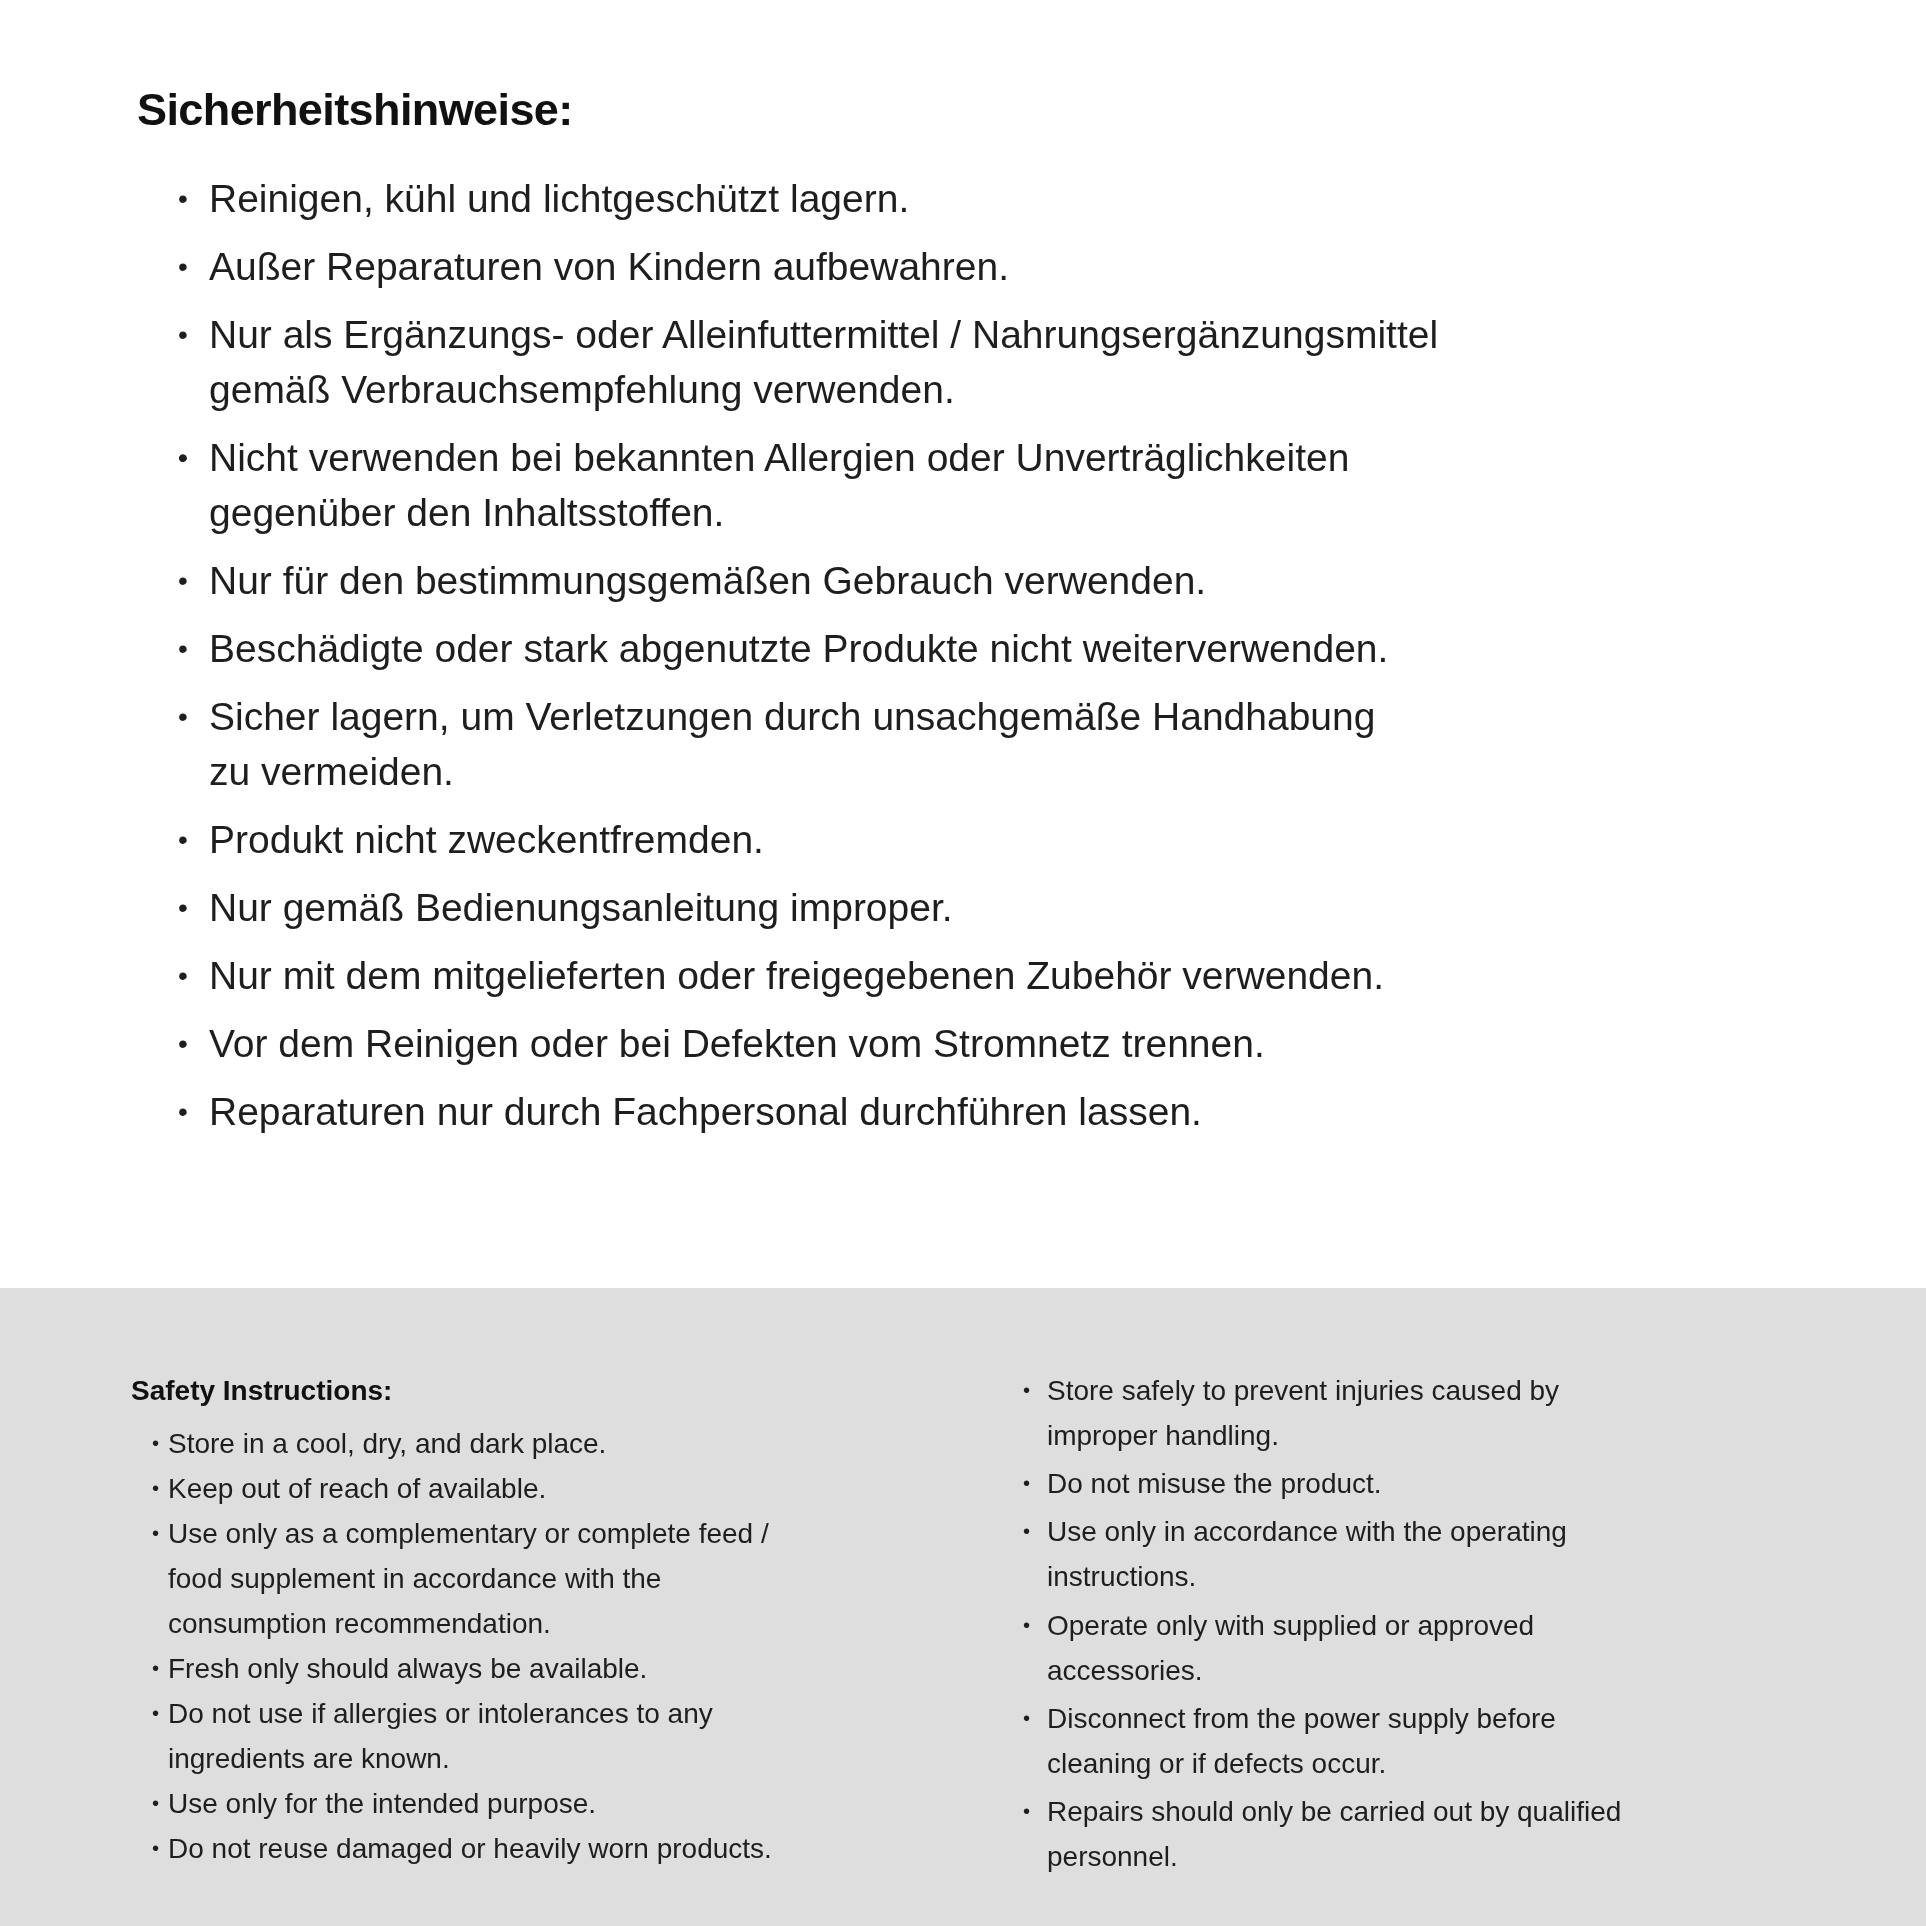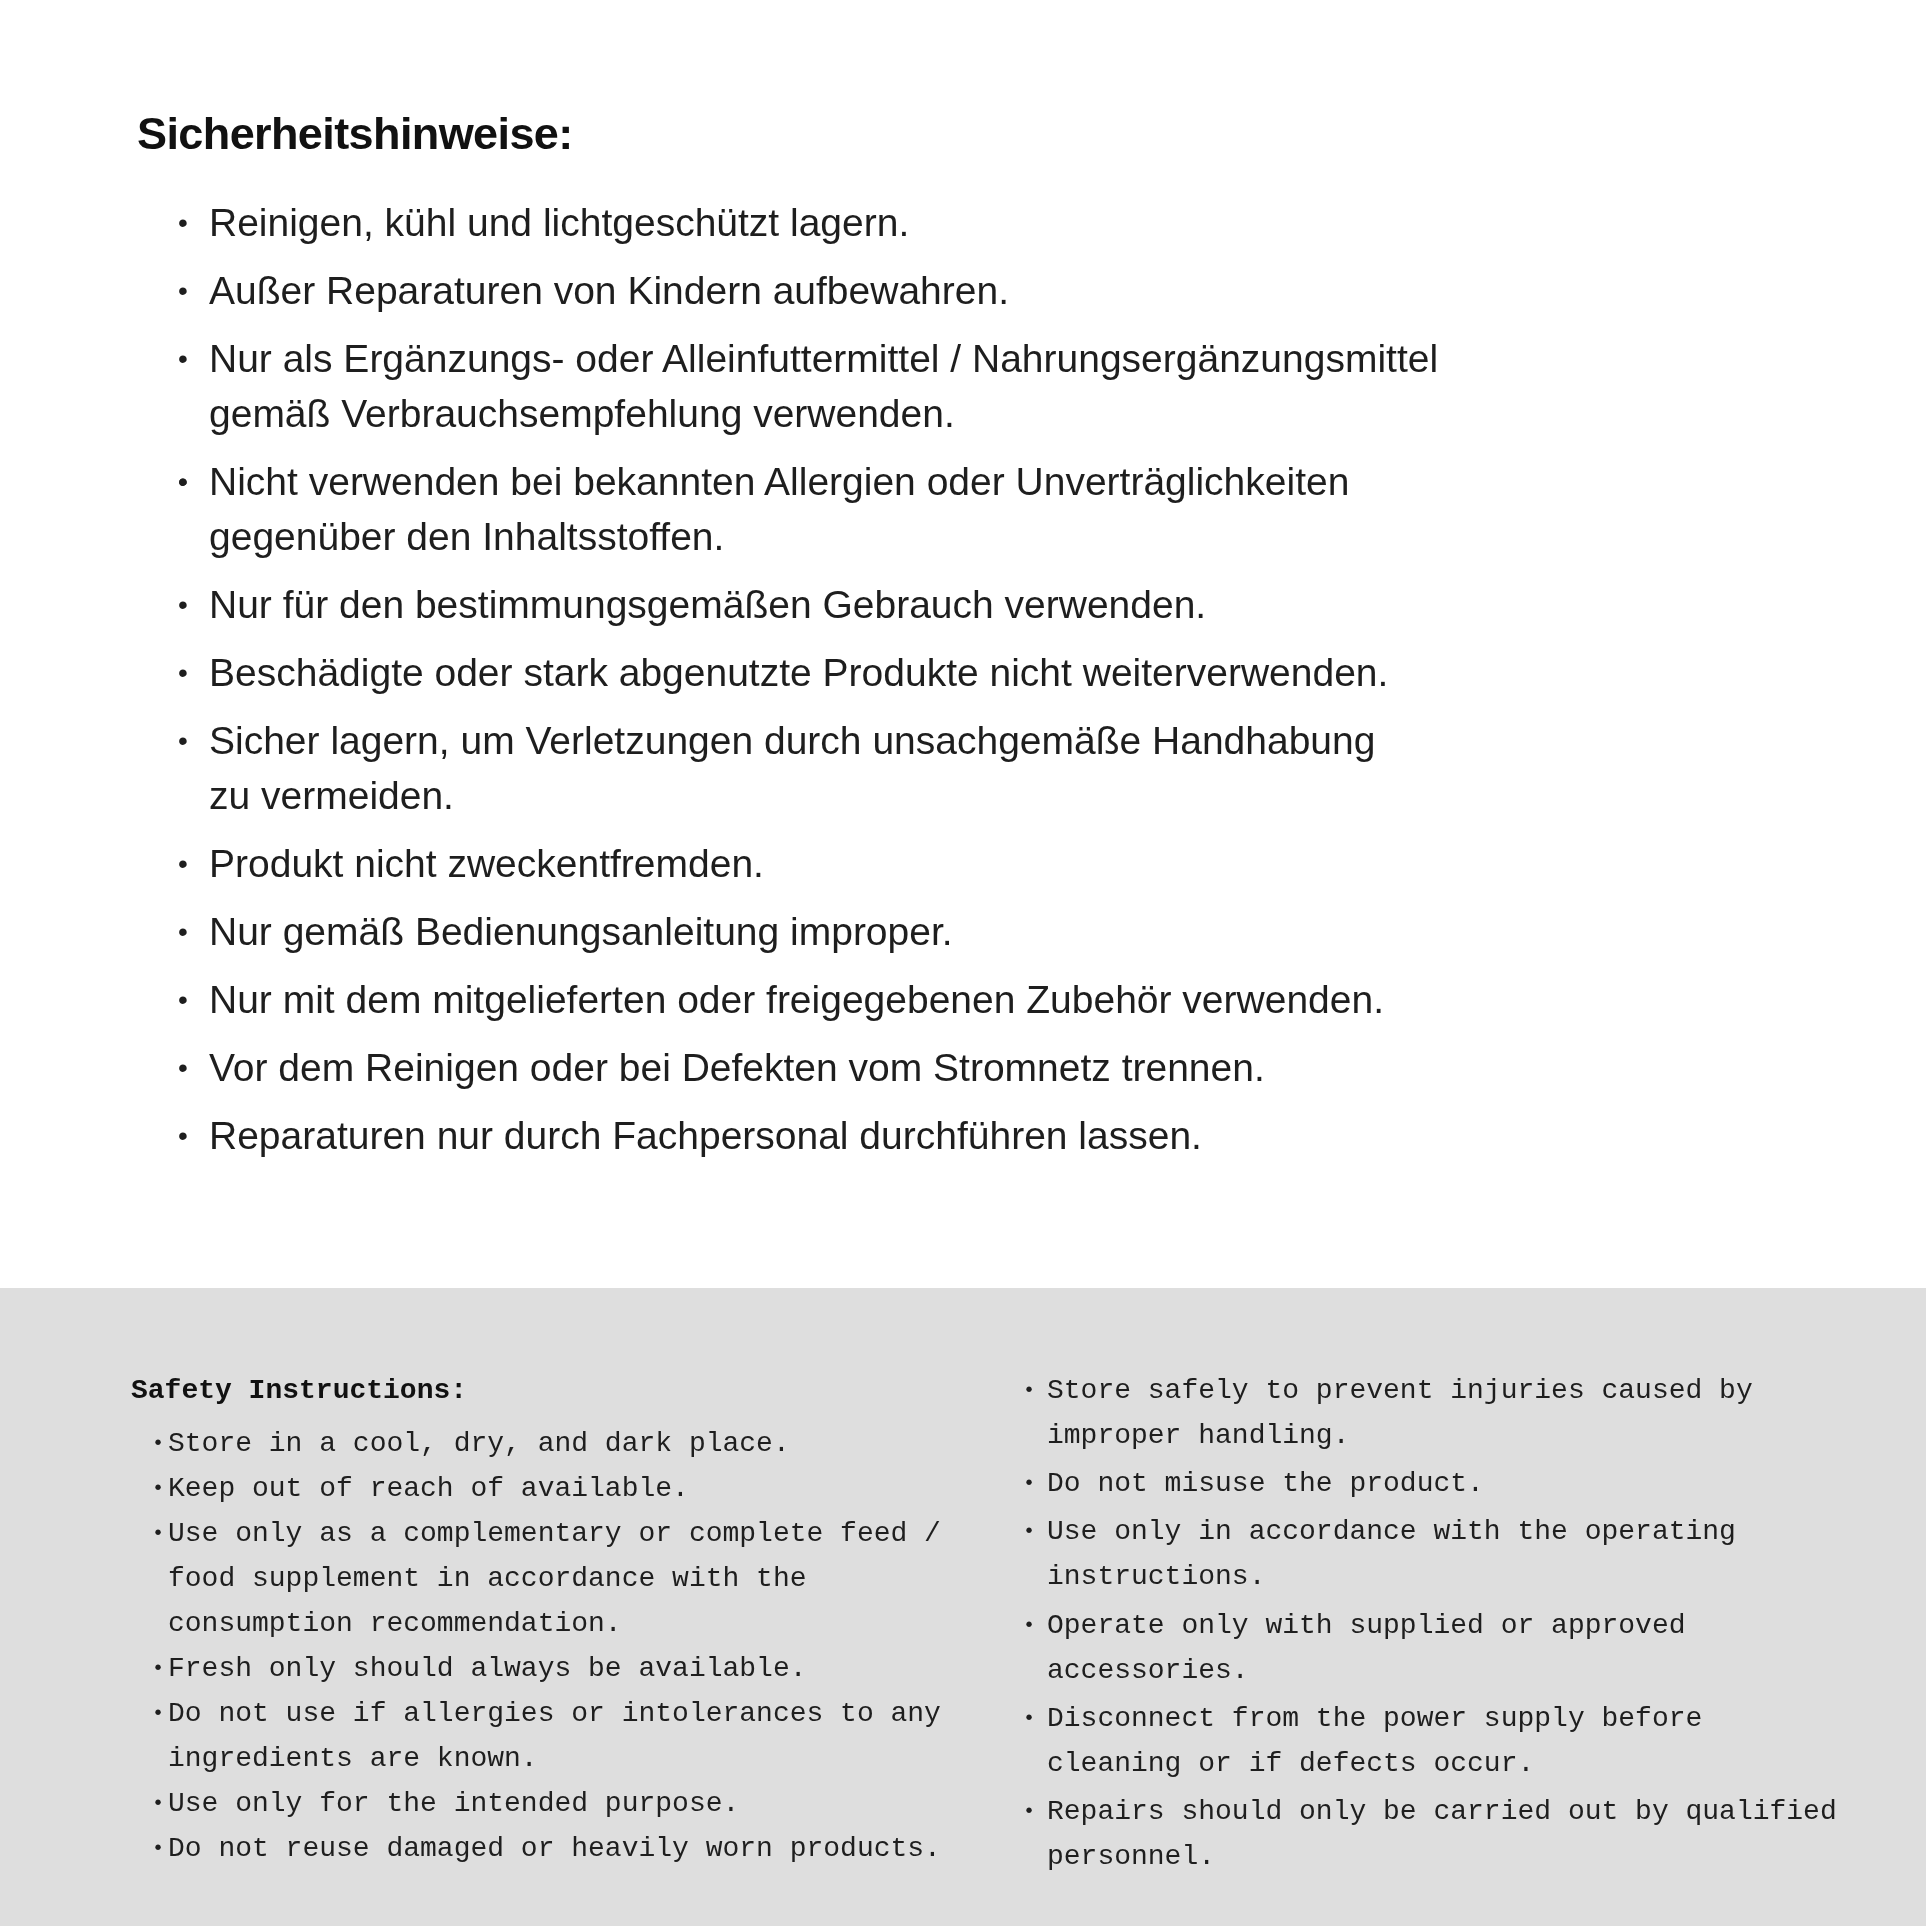--- a/index.html
+++ b/index.html
@@ -13,21 +13,21 @@
     font-family: "Liberation Sans", "DejaVu Sans", sans-serif;
     color: #1e1e1e;
     overflow: hidden;
   }
   .page { width: 1926px; height: 1926px; }
 
   
   .german-section {
     box-sizing: border-box;
     height: 1288px;
-    padding-top: 111px;
+    padding-top: 87px;
     background: #ffffff;
   }
   .german-title {
     margin: 0 0 0 137px;
     font-size: 45px;
     line-height: 45px;
     font-weight: 700;
     color: #111111;
     letter-spacing: -0.6px;
   }
@@ -55,21 +55,20 @@
   }
 
   
   .english-section {
     box-sizing: border-box;
     height: 638px;
     background: #dedede;
     padding: 80px 0 16px 131px;
     display: flex;
     align-items: flex-start;
-    font-family: Liberation Mono, monospace;
   }
   .col-left { width: 892px; flex: 0 0 auto; }
   .col-right { flex: 1 1 auto; }
   .english-title {
     margin: 0;
     font-size: 28px;
     line-height: 45px;
     font-weight: 700;
     color: #111111;
   }

